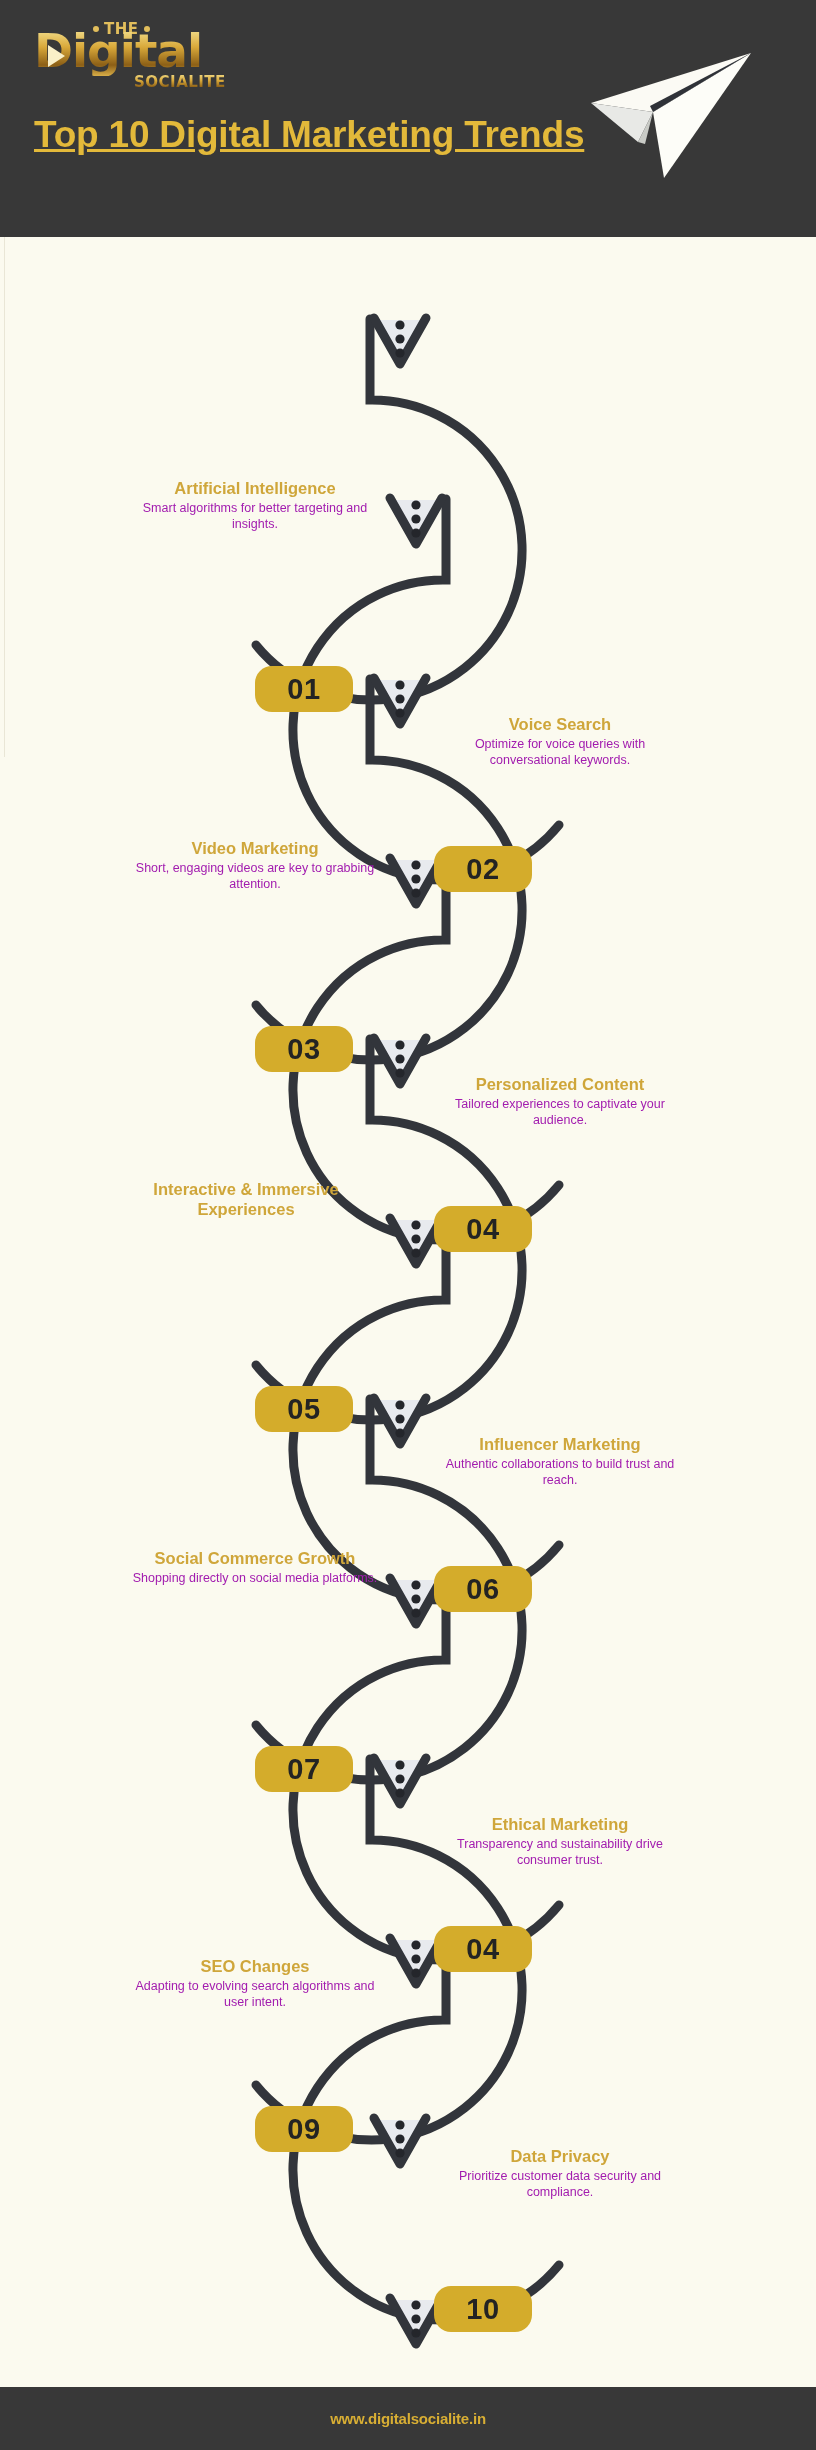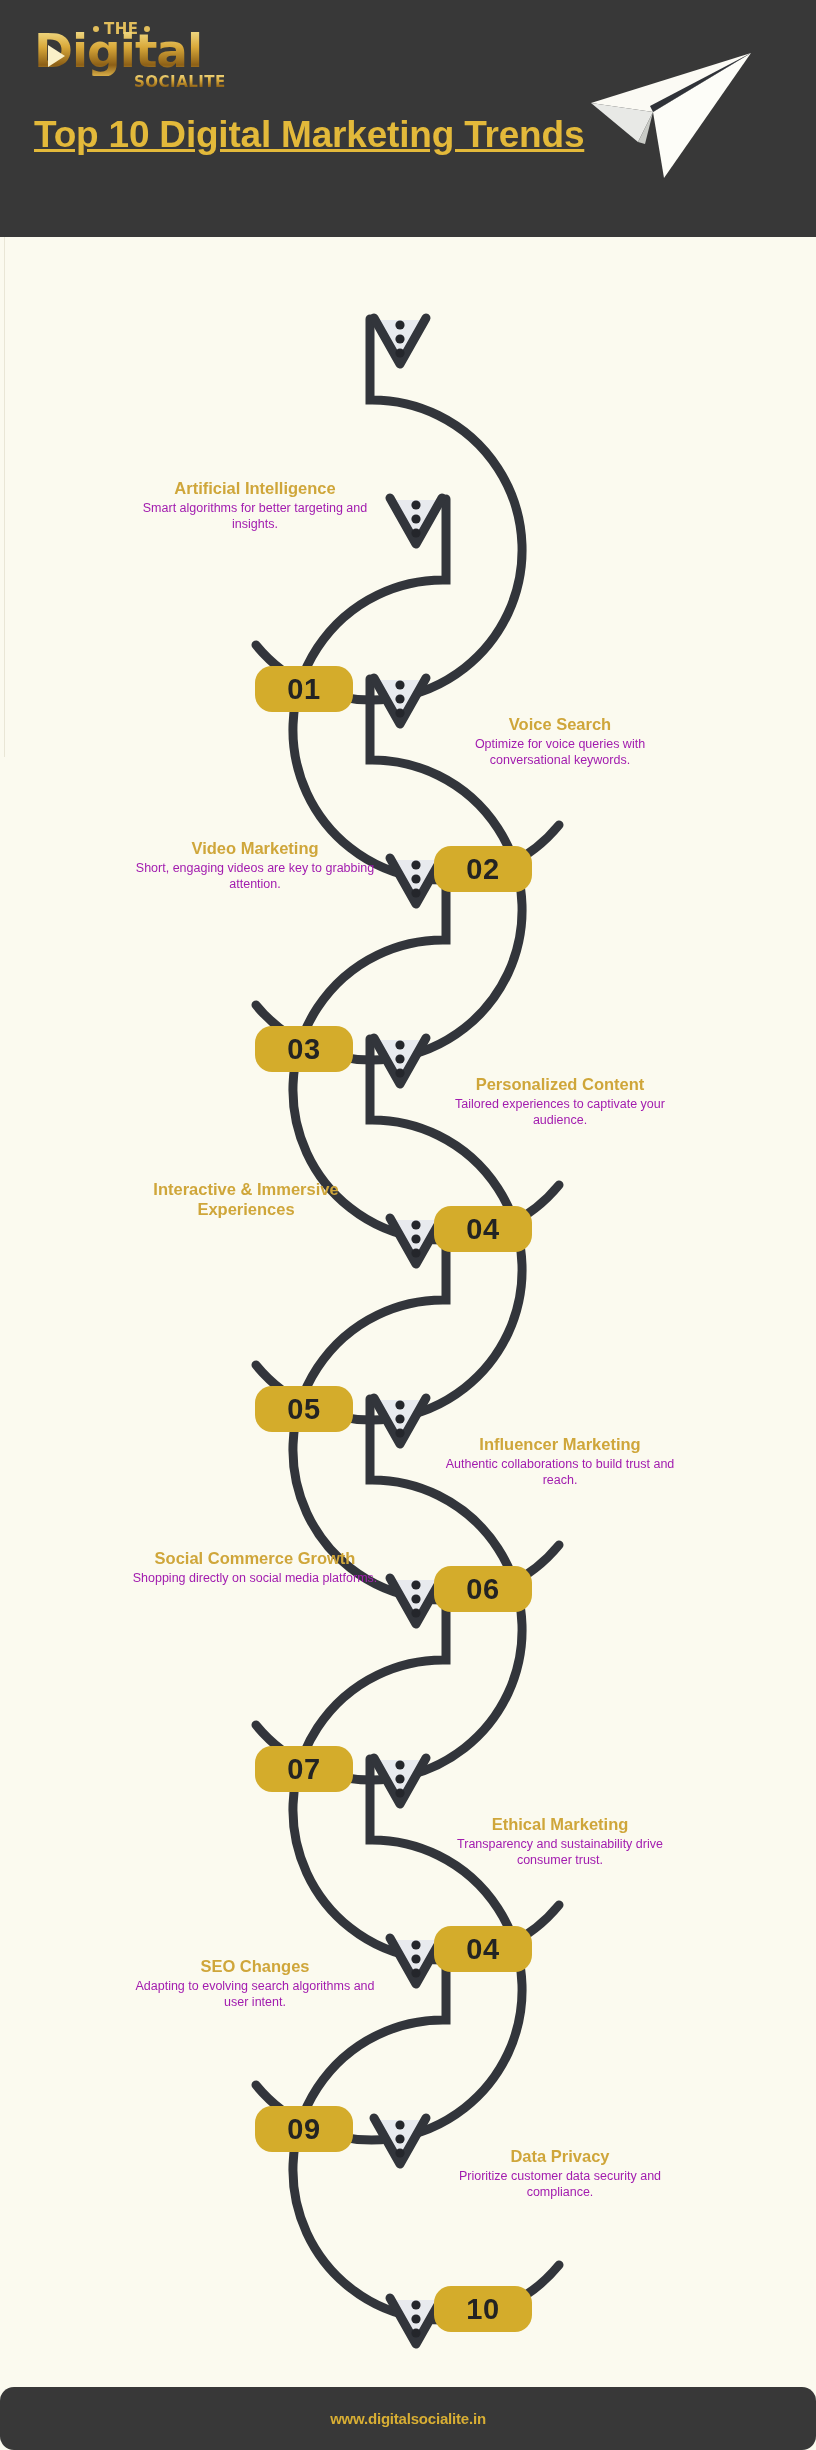--- a/index.html
+++ b/index.html
@@ -167,21 +167,20 @@
   .footer {
     position: absolute;
     left: 0;
     top: 2387px;
     width: 816px;
     height: 63px;
     background: #383838;
     display: flex;
     align-items: center;
     justify-content: center;
-    border-radius: 14px;
   }
   .footer-url {
     color: #d8ae34;
     font-size: 15px;
     font-weight: bold;
     letter-spacing: -0.2px;
   }
 
   .edge-line {
     position: absolute;

